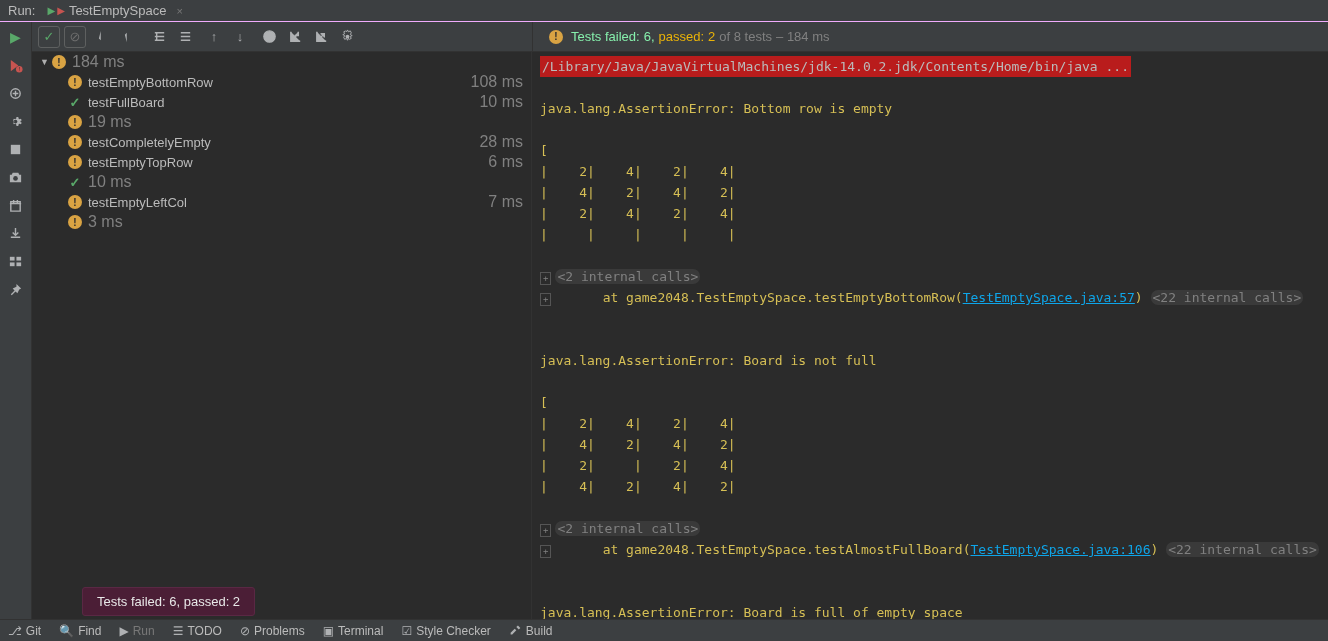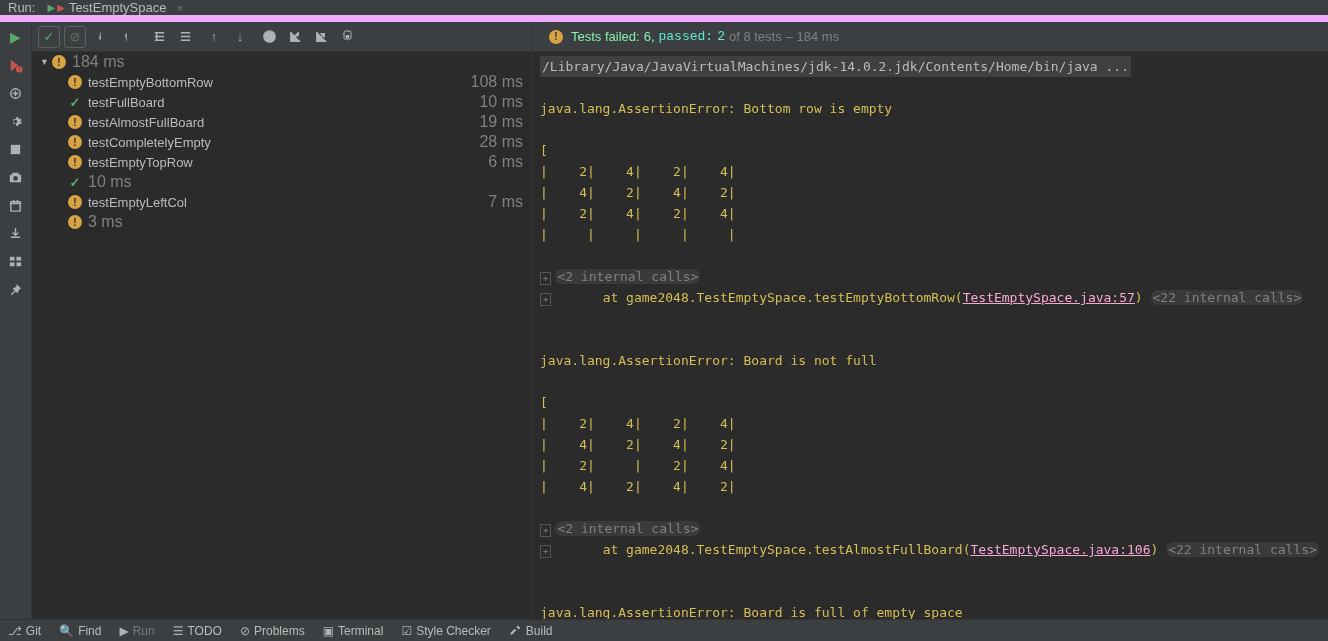--- a/index.html
+++ b/index.html
@@ -13,21 +13,21 @@
   overflow: hidden;
   display: flex;
   flex-direction: column;
 }
 .top-bar {
   height: 22px;
   background: #3c3f41;
   display: flex;
   align-items: center;
   padding-left: 8px;
-  border-bottom: 7px solid #f0abfc;
+  border-bottom: 1px solid #f0abfc;
 }
 .run-label { color: #bbbbbb; margin-right: 12px; }
 .run-config { display: flex; align-items: center; gap: 4px; }
 .green-arrow-sm { color: #59a869; font-size: 10px; }
 .red-stop-sm { color: #c75450; font-size: 10px; margin-left: -2px; }
 .config-name { color: #bbbbbb; }
 .close-x { color: #787878; margin-left: 6px; font-size: 11px; }
 
 .main-area {
   flex: 1;
@@ -105,21 +105,21 @@
   border-left: 1px solid #323232;
   gap: 4px;
 }
 .summary-icon {
   width: 14px; height: 14px; border-radius: 50%;
   background: #d9a343; color: #2b2b2b;
   display: inline-flex; align-items: center; justify-content: center;
   font-size: 10px; font-weight: bold; margin-right: 4px;
 }
 .summary-failed { color: #86efac; }
-.summary-passed { color: #5eead4; font-family: Liberation Mono, monospace; }
+.summary-passed { color: #eab308; }
 .summary-dim { color: #808080; }
 
 .content-split {
   flex: 1;
   display: flex;
   overflow: hidden;
 }
 .tree-pane {
   width: 500px;
   background: #2b2b2b;
@@ -151,23 +151,23 @@
 .console-pane {
   flex: 1;
   background: #2b2b2b;
   overflow: auto;
   padding: 4px 8px;
   font-family: "Menlo", "Consolas", monospace;
   font-size: 13px;
   line-height: 21px;
 }
 .console-pane pre { white-space: pre; font-family: inherit; }
-.cmd-line { background: #404040; color: #bbbbbb; padding: 0 2px; display: inline-block; }
+.cmd-line { background: #b91c1c; color: #bbbbbb; padding: 0 2px; display: inline-block; }
 .err-red { color: #d6bf55; }
-.link { color: #f9a8d4; text-decoration: underline; cursor: pointer; }
+.link { color: #0ea5e9; text-decoration: underline; cursor: pointer; }
 .dim-box { background: #3a3a3a; color: #808080; padding: 0 2px; border-radius: 7px; }
 .expand-box { color: #808080; border: 1px solid #555; font-size: 9px; padding: 0 2px; margin-right: 4px; display: inline-block; line-height: 11px; cursor: pointer; }
 
 .tooltip-pop {
   position: absolute;
   bottom: 3px;
   left: 50px;
   background: #4b1e36;
   color: #e8e8e8;
   padding: 6px 14px;
@@ -355,21 +355,20 @@
               <span class="tree-label">testEmptyBottomRow</span>
               <span class="tree-time">108 ms</span>
             </div>
             <div class="tree-row indent-1">
               <span class="status-ico status-pass">✓</span>
               <span class="tree-label">testFullBoard</span>
               <span class="tree-time">10 ms</span>
             </div>
             <div class="tree-row indent-1">
               <span class="status-ico status-fail">!</span>
-              <span class="tree-label">testAlmostFullBoard</span>
               <span class="tree-time">19 ms</span>
             </div>
             <div class="tree-row indent-1">
               <span class="status-ico status-fail">!</span>
               <span class="tree-label">testCompletelyEmpty</span>
               <span class="tree-time">28 ms</span>
             </div>
             <div class="tree-row indent-1">
               <span class="status-ico status-fail">!</span>
               <span class="tree-label">testEmptyTopRow</span>
@@ -382,20 +381,21 @@
             <div class="tree-row indent-1">
               <span class="status-ico status-fail">!</span>
               <span class="tree-label">testEmptyLeftCol</span>
               <span class="tree-time">7 ms</span>
             </div>
             <div class="tree-row indent-1">
               <span class="status-ico status-fail">!</span>
               <span class="tree-time">3 ms</span>
             </div>
           </div>
+        <div class="tooltip-pop">Tests failed: 6, passed: 2</div>
       </div>
 
       <div class="console-pane">
 <pre><span class="cmd-line">/Library/Java/JavaVirtualMachines/jdk-14.0.2.jdk/Contents/Home/bin/java ...</span>
 
 <span class="err-red">java.lang.AssertionError: Bottom row is empty</span>
 
 <span class="err-red">[
 |    2|    4|    2|    4|
 |    4|    2|    4|    2|

